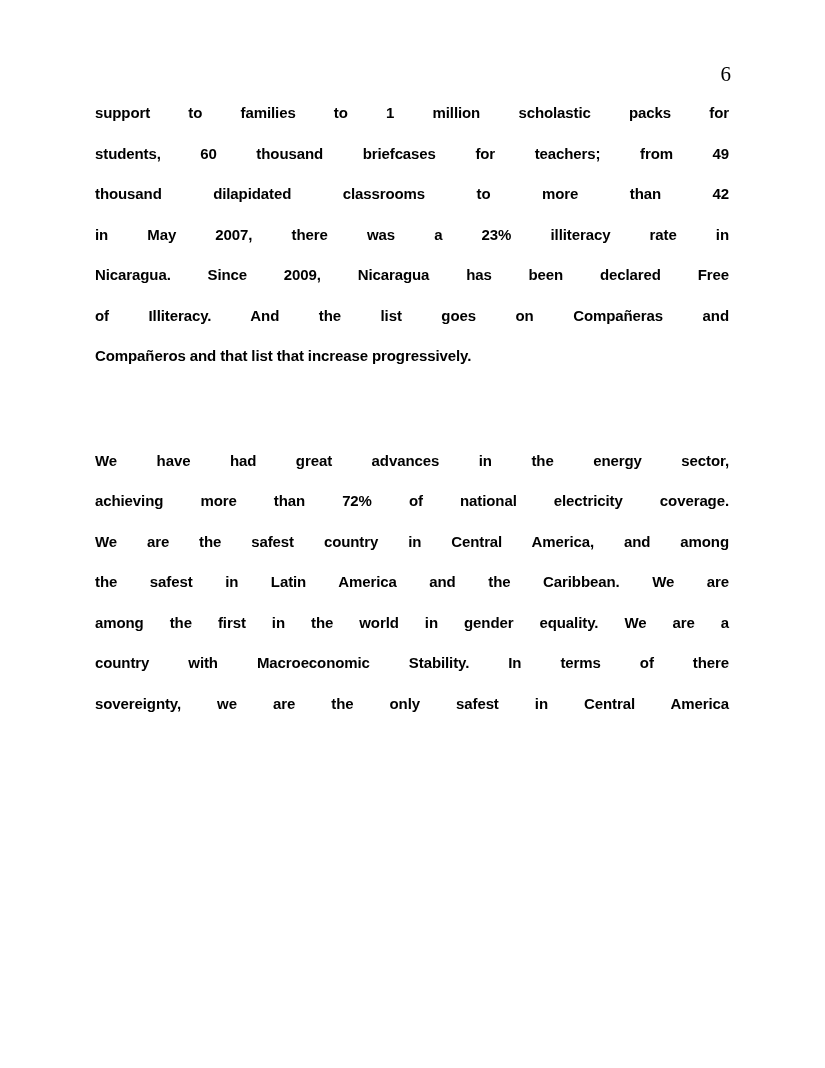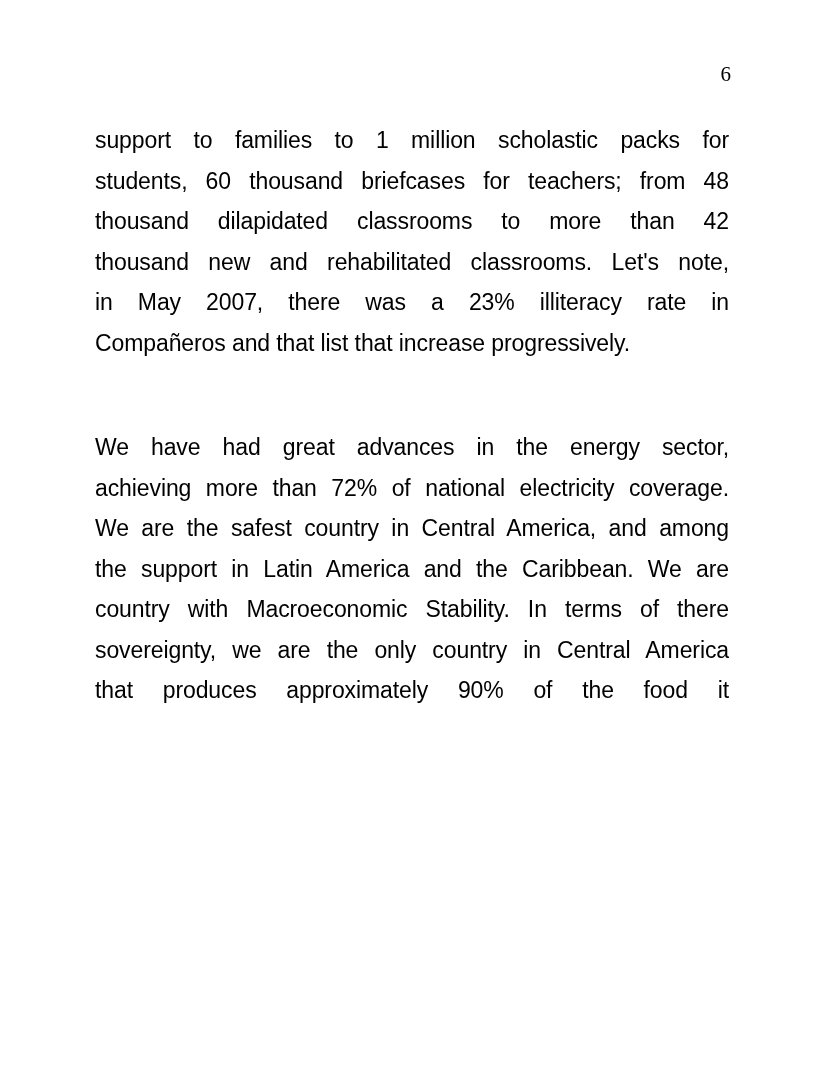--- a/index.html
+++ b/index.html
@@ -23,24 +23,24 @@
     width: 731px;
     text-align: right;
     font-family: "Liberation Serif", serif;
     font-size: 21px;
     font-weight: 400;
     color: #000000;
   }
   .content {
     position: absolute;
     left: 95px;
-    top: 120px;
+    top: 93px;
     width: 634px;
-    font-size: 23px;
-    font-weight: 400;
+    font-size: 15px;
+    font-weight: 700;
     line-height: 40.5px;
     letter-spacing: -0.1px;
   }
   .para {
     margin: 0 0 64px 0;
   }
   .line {
     text-align: justify;
     text-align-last: justify;
     white-space: normal;
@@ -53,31 +53,32 @@
 <body>
 
 <div class="page">
 
   <div class="page-number">6</div>
 
   <div class="content">
 
     <div class="para">
       <div class="line">support to families to 1 million scholastic packs for</div>
-      <div class="line">students, 60 thousand briefcases for teachers; from 48</div>
+      <div class="line">students, 60 thousand briefcases for teachers; from 49</div>
       <div class="line">thousand dilapidated classrooms to more than 42</div>
-      <div class="line">thousand new and rehabilitated classrooms. Let's note,</div>
       <div class="line">in May 2007, there was a 23% illiteracy rate in</div>
+      <div class="line">Nicaragua. Since 2009, Nicaragua has been declared Free</div>
+      <div class="line">of Illiteracy. And the list goes on Compañeras and</div>
       <div class="line last">Compañeros and that list that increase progressively.</div>
     </div>
 
     <div class="para">
       <div class="line">We have had great advances in the energy sector,</div>
       <div class="line">achieving more than 72% of national electricity coverage.</div>
       <div class="line">We are the safest country in Central America, and among</div>
-      <div class="line">the support in Latin America and the Caribbean. We are</div>
+      <div class="line">the safest in Latin America and the Caribbean. We are</div>
+      <div class="line">among the first in the world in gender equality. We are a</div>
       <div class="line">country with Macroeconomic Stability. In terms of there</div>
-      <div class="line">sovereignty, we are the only country in Central America</div>
-      <div class="line">that produces approximately 90% of the food it</div>
+      <div class="line">sovereignty, we are the only safest in Central America</div>
     </div>
 
   </div>
 </div>
 
 </body></html>

